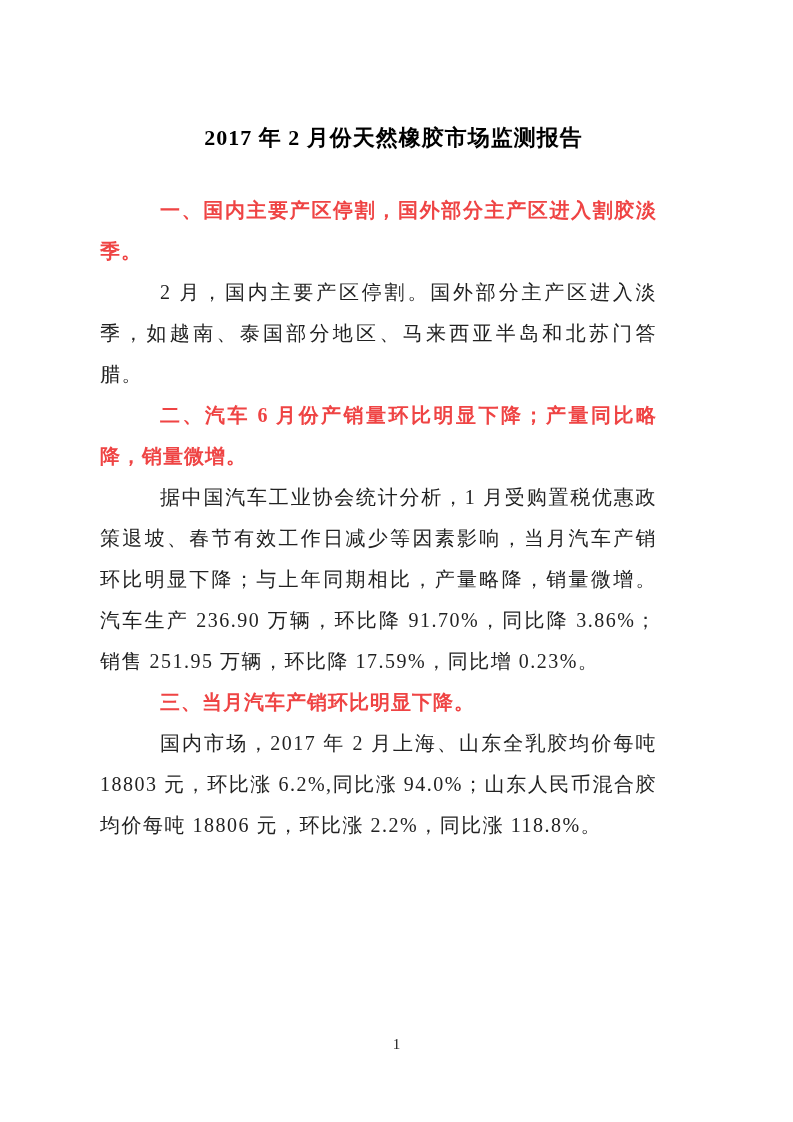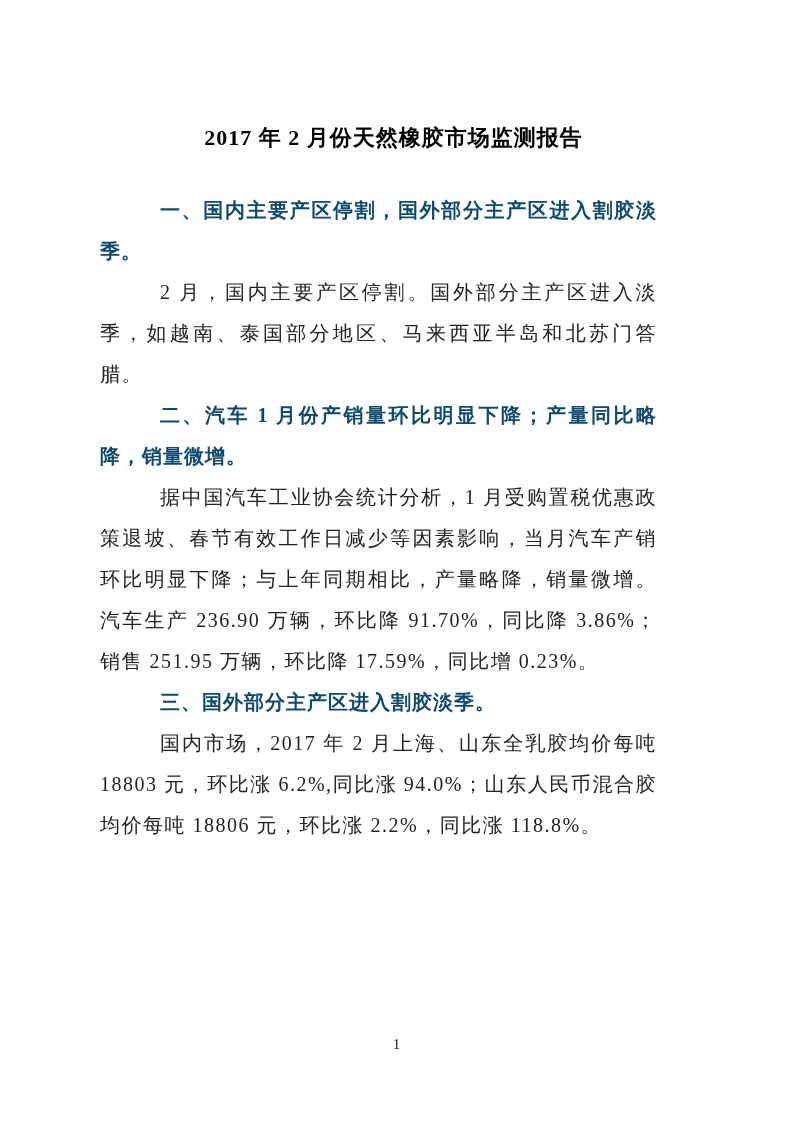--- a/index.html
+++ b/index.html
@@ -36,21 +36,21 @@
     font-size: 20px;
     line-height: 41px;
     letter-spacing: 1.5px;
     text-align: justify;
     text-indent: 60px;
     margin: 0;
     word-break: break-all;
   }
   .heading {
     font-weight: 700;
-    color: #0c4a6e;
+    color: #ef4444;
     letter-spacing: 1px;
   }
   .paragraph {
     font-weight: 400;
     color: #222222;
   }
   .page-number {
     position: absolute;
     left: 0;
     right: 0;
@@ -67,24 +67,24 @@
 <div class="page">
   <div class="content">
 
     <h1 class="doc-title">2017 年 2 月份天然橡胶市场监测报告</h1>
 
     <p class="block heading">一、国内主要产区停割，国外部分主产区进入割胶淡季。</p>
 
     <p class="block paragraph">2 月，国内主要产区停割。国外部分主产区进入淡季，如越南、泰国部分地区、马来西亚半岛和北苏门答腊。</p>
 
 
-    <p class="block heading">二、汽车 1 月份产销量环比明显下降；产量同比略降，销量微增。</p>
+    <p class="block heading">二、汽车 6 月份产销量环比明显下降；产量同比略降，销量微增。</p>
 
     <p class="block paragraph">据中国汽车工业协会统计分析，1 月受购置税优惠政策退坡、春节有效工作日减少等因素影响，当月汽车产销环比明显下降；与上年同期相比，产量略降，销量微增。汽车生产 236.90 万辆，环比降 91.70%，同比降 3.86%；销售 251.95 万辆，环比降 17.59%，同比增 0.23%。</p>
 
-    <p class="block heading">三、国外部分主产区进入割胶淡季。</p>
+    <p class="block heading">三、当月汽车产销环比明显下降。</p>
 
     <p class="block paragraph">国内市场，2017 年 2 月上海、山东全乳胶均价每吨 18803 元，环比涨 6.2%,同比涨 94.0%；山东人民币混合胶均价每吨 18806 元，环比涨 2.2%，同比涨 118.8%。</p>
 
   </div>
 
   <div class="page-number">1</div>
 </div>
 
 </body></html>

